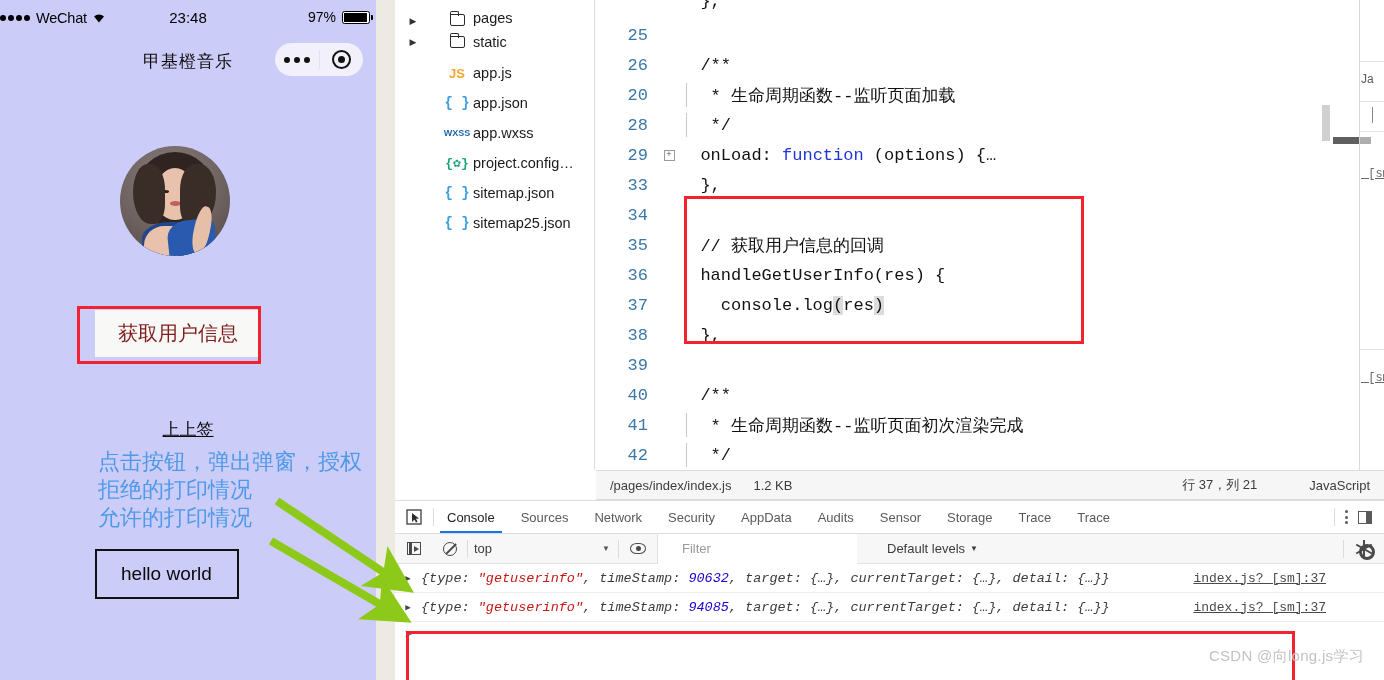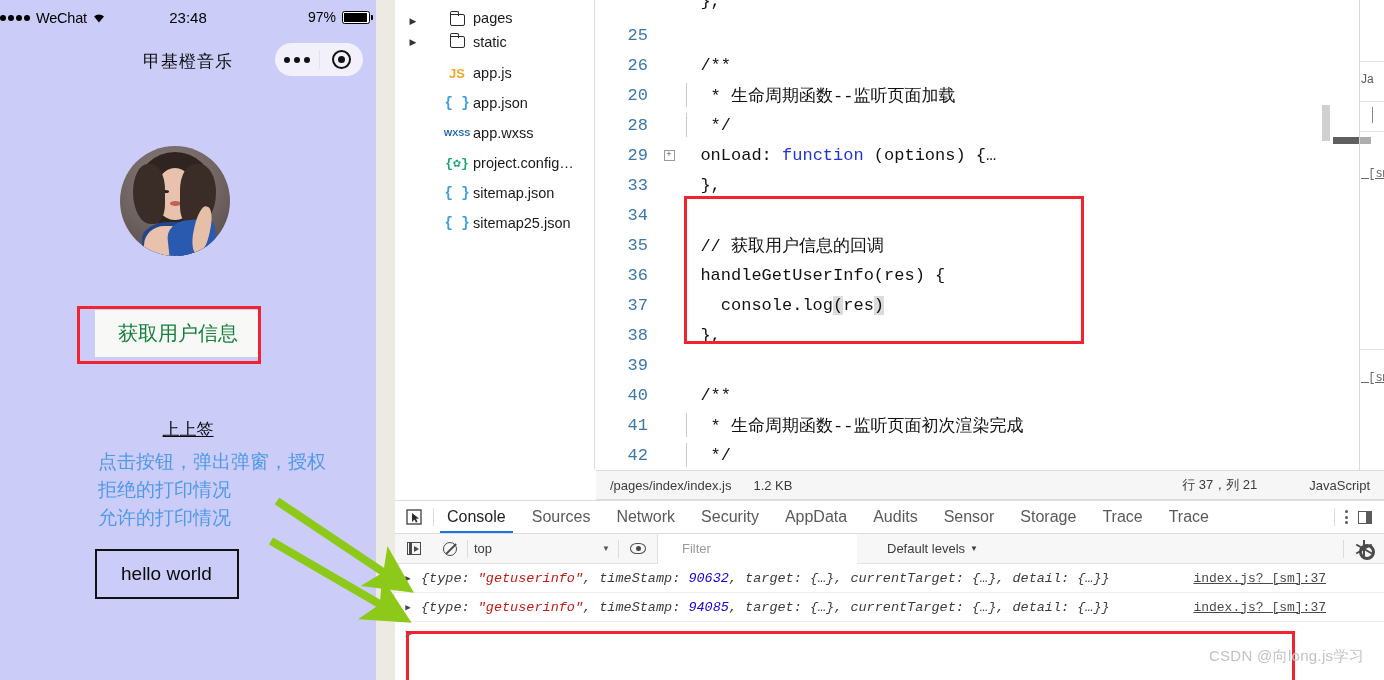--- a/index.html
+++ b/index.html
@@ -195,38 +195,38 @@
     position: absolute; left: 74px; top: 60px; width: 16px; height: 48px;
     background: #e6bfa9; border-radius: 46%; transform: rotate(12deg);
   }
 
   .btn-userinfo {
     position: absolute; left: 95px; top: 310px;
     width: 166px; height: 47px;
     background: #f8f8f6;
     border: none;
     display: flex; align-items: center; justify-content: center;
-    font-size: 20px; color: #15803d;
+    font-size: 20px; color: #7f1d1d;
     font-family: "Liberation Sans", sans-serif;
   }
   .btn-userinfo-hl {
     position: absolute; left: 77px; top: 306px;
     width: 184px; height: 58px;
     border: 3px solid #f2232e;
   }
 
   .sim-sub {
     position: absolute; left: 0; right: 0; top: 418px;
     text-align: center;
     font-size: 17px; color: #0a0a0a;
     text-decoration: underline;
   }
   .sim-blue {
     position: absolute; left: 98px; top: 448px;
-    font-size: 19px; color: #4f9ae8; line-height: 28px;
+    font-size: 22px; color: #4f9ae8; line-height: 28px;
     white-space: nowrap;
   }
   .hello-box {
     position: absolute; left: 95px; top: 549px;
     width: 144px; height: 50px;
     border: 2px solid #111;
     display: flex; align-items: center;
     padding-left: 24px;
     font-size: 19px; color: #0a0a0a;
     background: transparent;
@@ -357,21 +357,21 @@
     background: #ffffff;
     position: relative;
   }
   .dt-inspect {
     width: 38px; display: flex; align-items: center; justify-content: center;
   }
   .dt-sep { width: 1px; height: 18px; background: #dcdcdc; }
   .dt-tab {
     padding: 0 13px; height: 32px;
     display: flex; align-items: center;
-    font-size: 16px; color: #5a5a5a;
+    font-size: 13px; color: #5a5a5a;
     position: relative;
   }
   .dt-tab.active { color: #222; }
   .dt-tab.active::after {
     content: ""; position: absolute; left: 6px; right: 6px; bottom: 0;
     height: 2px; background: #1a73e8;
   }
   .dt-right {
     margin-left: auto; display: flex; align-items: center; gap: 10px; padding-right: 12px;
   }

